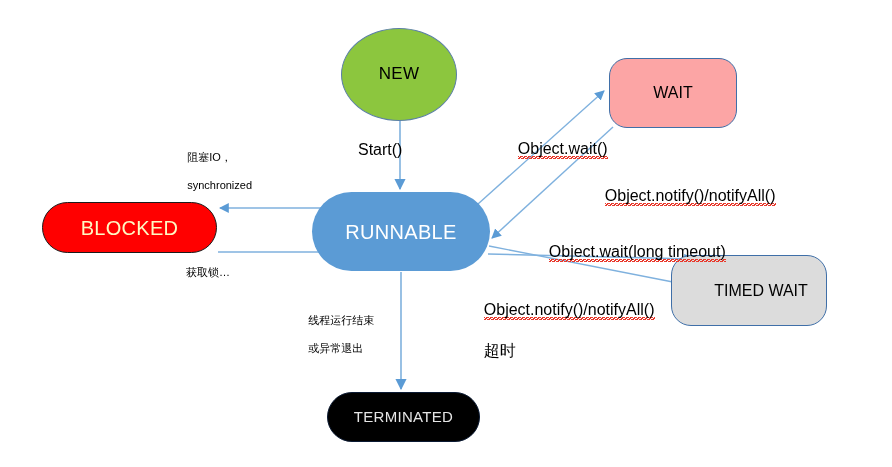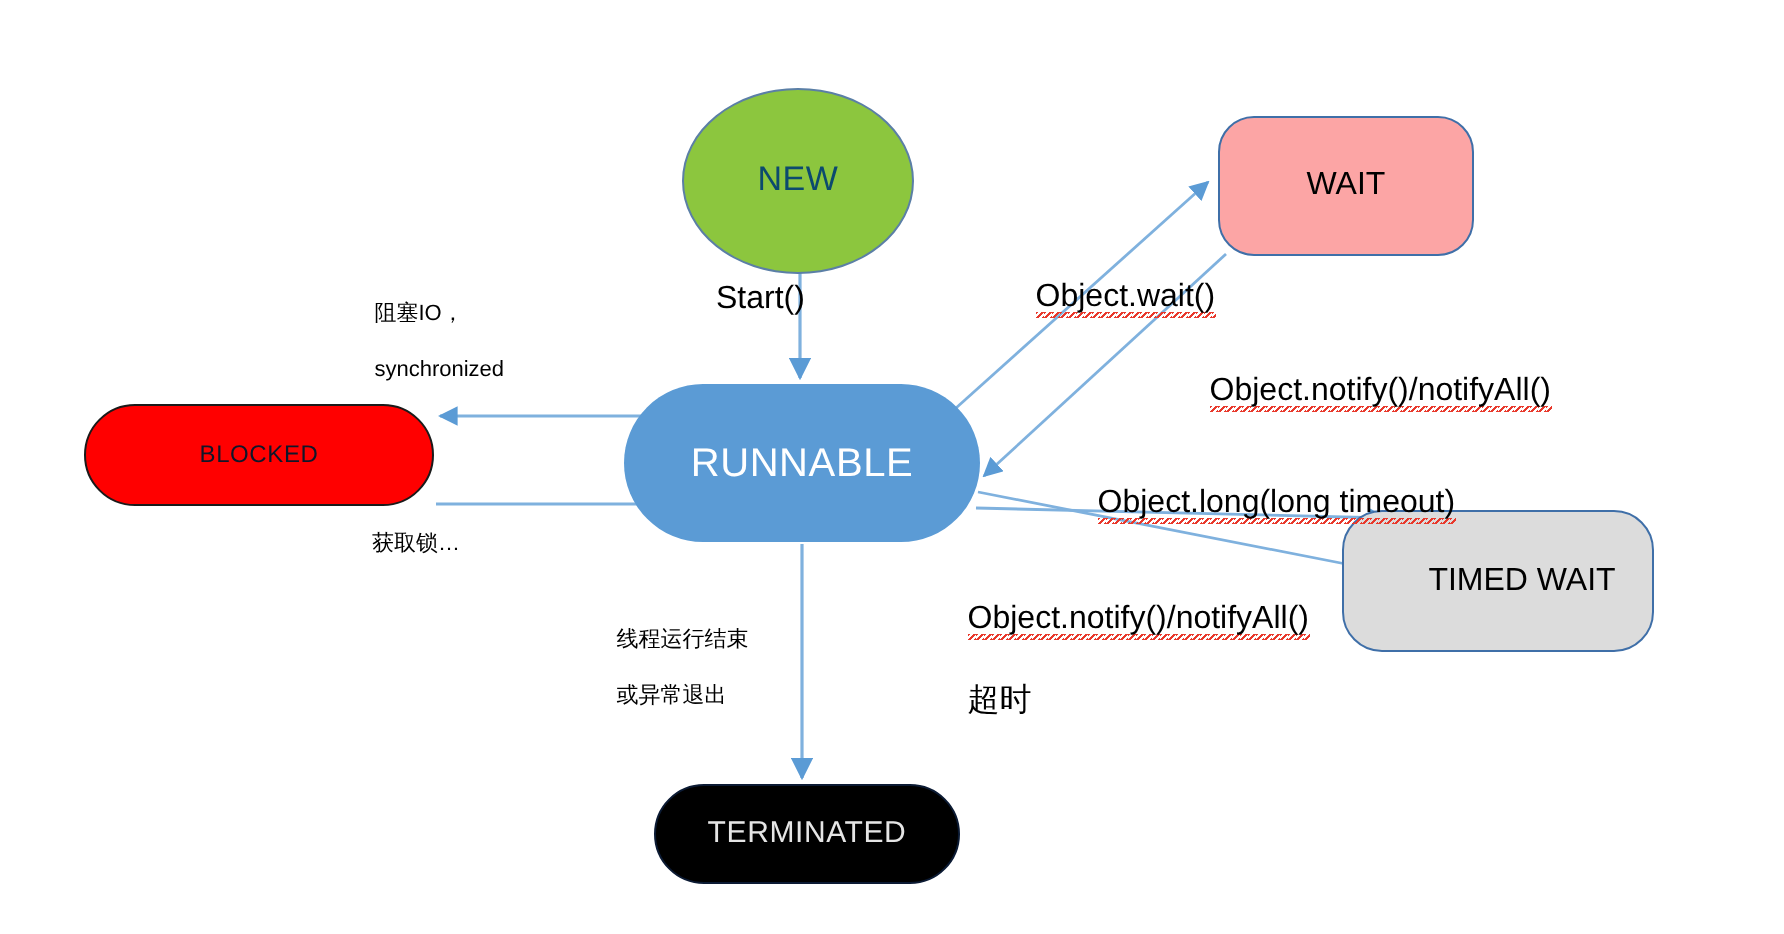--- a/index.html
+++ b/index.html
@@ -31,47 +31,47 @@
     box-sizing: border-box;
     text-align: center;
     line-height: 1.1;
   }
   .node-label {
     display: block;
   }
 
   
   #node-new {
-    left: 341px; top: 44px; width: 116px; height: 93px;
+    left: 341px; top: 28px; width: 116px; height: 93px;
     border-radius: 50%;
     background: #8CC63E;
     border: 1.3px solid #5B7FA6;
-    color: #0c4a6e;
+    color: #000000;
     font-size: 17px;
     letter-spacing: 0.3px;
   }
 
   
   #node-runnable {
     left: 312px; top: 192px; width: 178px; height: 79px;
     border-radius: 40px;
     background: #5B9BD5;
     color: #ffffff;
     font-size: 20px;
     letter-spacing: 0.3px;
   }
 
   
   #node-blocked {
     left: 42px; top: 202px; width: 175px; height: 51px;
     border-radius: 26px;
     background: #FF0000;
     border: 1.2px solid #1a1a1a;
-    color: #0f172a;
-    font-size: 12px;
+    color: #fef9c3;
+    font-size: 20px;
     letter-spacing: 0.3px;
   }
 
   
   #node-terminated {
     left: 327px; top: 392px; width: 153px; height: 50px;
     border-radius: 25px;
     background: #000000;
     border: 1.2px solid #0b1a33;
     color: #e5e5e5;
@@ -199,21 +199,21 @@
 
   <div class="edge-label" id="lbl-obj-wait">
     <span class="spell">Object.wait()</span>
   </div>
 
   <div class="edge-label" id="lbl-obj-notify">
     <span class="spell">Object.notify()/notifyAll()</span>
   </div>
 
   <div class="edge-label" id="lbl-obj-wait-to">
-    <span class="spell">Object.long(long timeout)</span>
+    <span class="spell">Object.wait(long timeout)</span>
   </div>
 
   <div class="edge-label" id="lbl-obj-notify2">
     <span class="spell">Object.notify()/notifyAll()</span><br>
     <span class="cjk">超时</span>
   </div>
 
 </div>
 
 </body></html>

